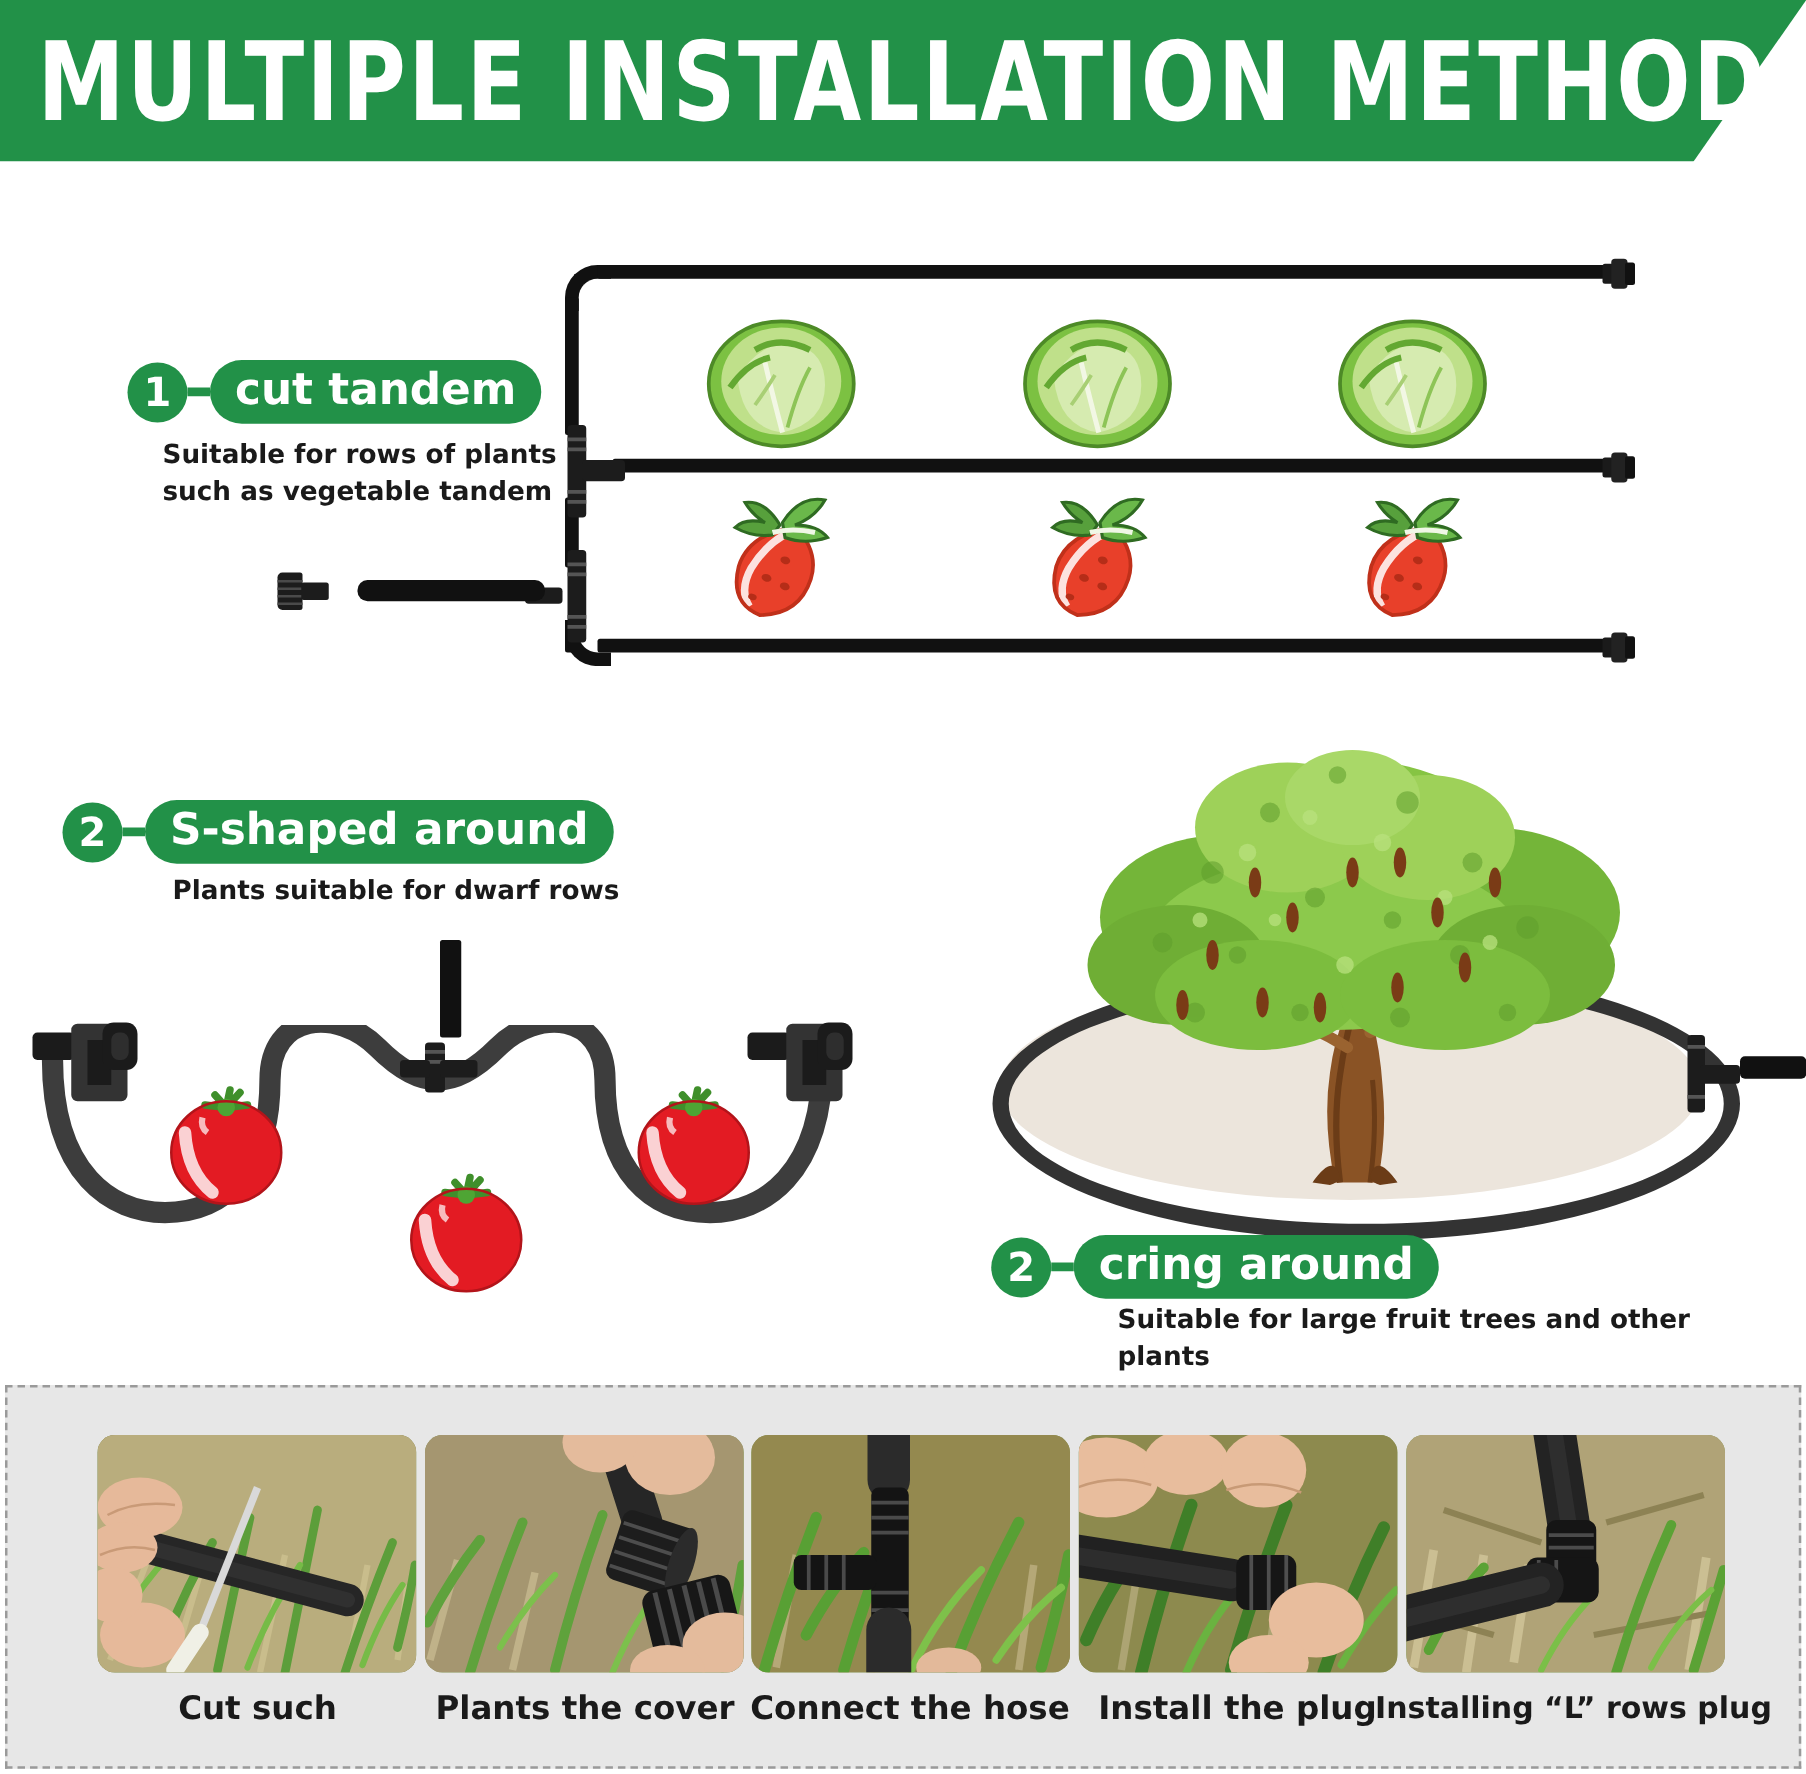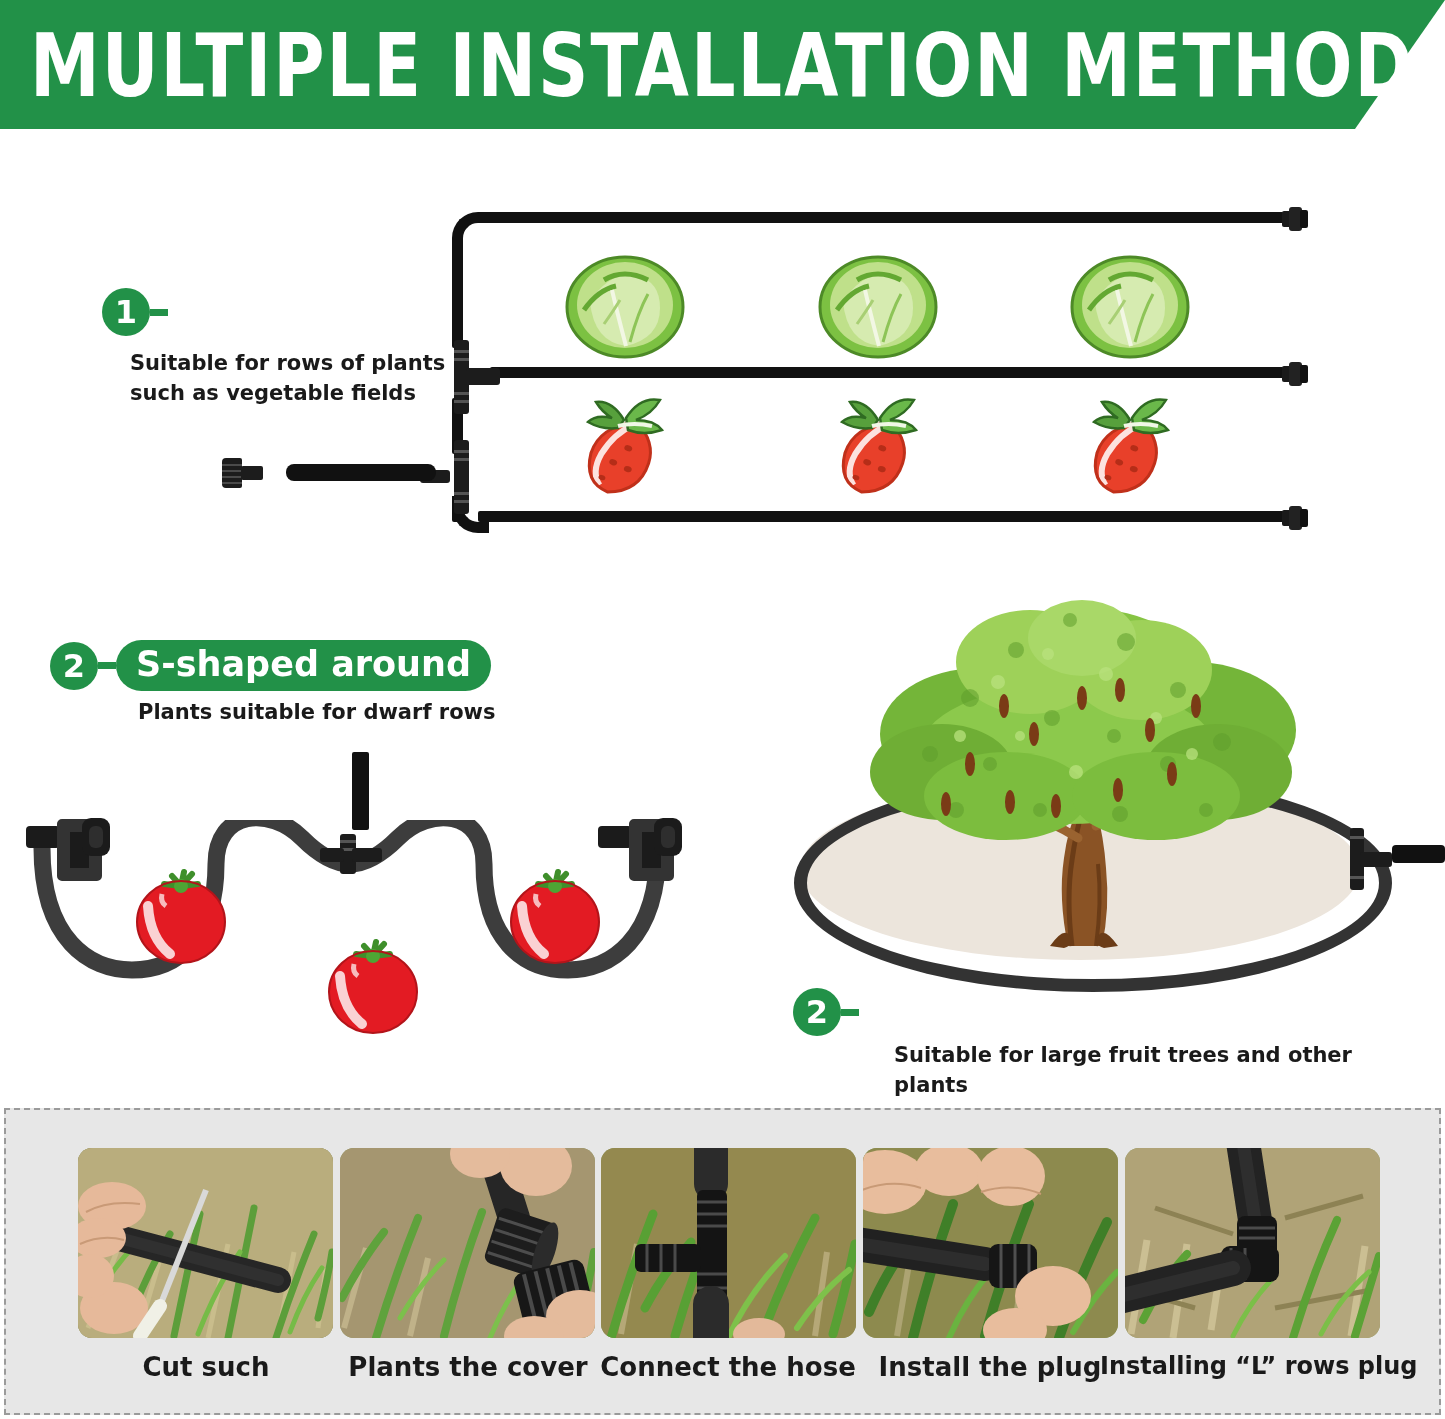--- a/index.html
+++ b/index.html
@@ -84,23 +84,24 @@
 <body>
 
 <div class="banner">
   <div class="banner-shape"></div>
   <div class="banner-title">MULTIPLE INSTALLATION METHODS</div>
 </div>
 
 <div class="badge-row" style="left:102px;top:288px;">
   <div class="badge-num">1</div>
   <div class="badge-dash"></div>
+  <div class="badge-pill">cut tandem</div>
 </div>
 <div class="badge-sub" style="left:130px;top:348px;width:340px;">Suitable for rows of plants
-such as vegetable fields</div>
+such as vegetable tandem</div>
 
 <div class="corner tl" style="left:452px;top:212px;width:26px;height:26px;"></div>
 <div class="hose-h" style="left:478px;top:212px;width:806px;height:11px;"></div>
 
 <div class="hose-v" style="left:452px;top:238px;width:11px;height:110px;"></div>
 <div class="hose-v" style="left:452px;top:398px;width:11px;height:56px;"></div>
 <div class="hose-v" style="left:452px;top:498px;width:11px;height:24px;"></div>
 
 <div class="corner bl" style="left:452px;top:496px;width:26px;height:26px;"></div>
 <div class="hose-h" style="left:478px;top:511px;width:806px;height:11px;"></div>
@@ -390,20 +391,21 @@
   <div class="trunk" style="left:10px;width:14px;height:62px;"></div>
   <div class="ribs" style="left:10px;width:14px;top:8px;"></div>
   <div class="ribs" style="left:10px;width:14px;top:48px;"></div>
   <div class="barb" style="left:20px;top:24px;width:32px;height:15px;"></div>
 </div>
 <div class="hose-h" style="left:1392px;top:845px;width:53px;height:18px;border-radius:4px;"></div>
 
 <div class="badge-row" style="left:793px;top:988px;">
   <div class="badge-num">2</div>
   <div class="badge-dash"></div>
+  <div class="badge-pill">cring around</div>
 </div>
 <div class="badge-sub" style="left:868px;top:1040px;width:520px;margin-left:26px;">Suitable for large fruit trees and other plants</div>
 
 <div class="panel"></div>
 
 <div class="photo" style="left:78px;">
   <svg width="255" height="190" viewBox="0 0 255 190">
     <rect width="255" height="190" fill="#9b8f63"></rect>
     <g fill="#b9ad7d">
       <rect x="0" y="0" width="255" height="190"></rect>

